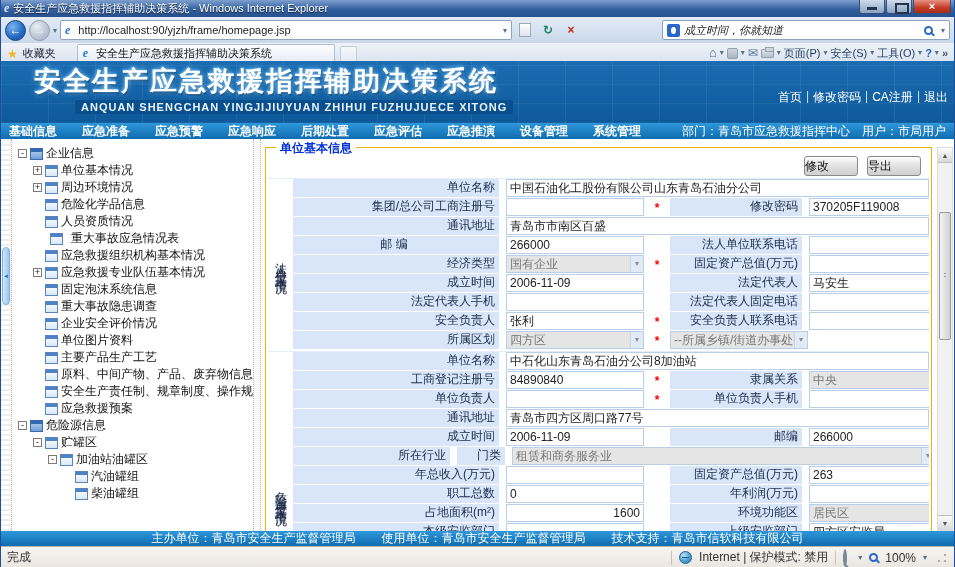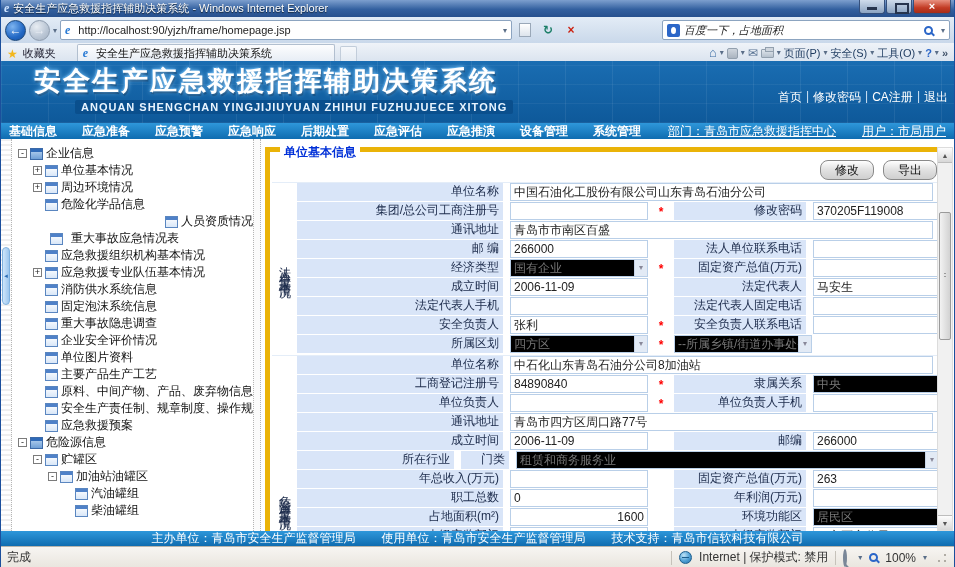--- a/index.html
+++ b/index.html
@@ -91,60 +91,60 @@
   .banner-pinyin { position:absolute; left:74px; top:39px; font-size:11px; font-weight:bold;
     background:#0a4f8d; color:#e8f4ff; padding:1px 6px; letter-spacing:1px; border-radius:2px; white-space:nowrap; }
   .banner-links { position:absolute; right:6px; top:28px; display:flex; gap:4px; font-size:12px; }
   .banner-links a { color:#fff; text-decoration:none; }
   .lsep { color:#cfe4f5; }
 
   
   .nav-bar { height:16px; flex:0 0 16px; background:linear-gradient(#2e97da,#0f6cb0);
     display:flex; align-items:center; padding:0 8px; color:#fff; white-space:nowrap; }
   .nav-item { font-weight:bold; margin-right:25px; cursor:default; }
-  .nav-right { margin-left:auto; display:flex; gap:26px;text-decoration:underline; }
+  .nav-right { margin-left:auto; display:flex; gap:12px; }
 
   
   .content { flex:0 0 392px; height:392px; display:flex; background:#fff; position:relative; overflow:hidden; }
   .edge-strip { width:11px; border-right:1px dotted #b5b5b5; position:relative;
     background:repeating-linear-gradient(0deg,#efefef 0 2px,#fff 2px 5px); }
   .edge-pill { position:absolute; left:1px; top:108px; width:8px; height:58px; background:linear-gradient(90deg,#cfe6fa,#9cc6ee);
     border:1px solid #7fb2e0; border-radius:4px; font-size:7px; color:#2a6db5; text-align:center; line-height:56px; }
   .tree { width:241px; padding:6px 0 0 2px; overflow:hidden; color:#111; }
   .tree-row { height:17px; display:flex; align-items:center; gap:3px; white-space:nowrap; overflow:hidden; }
   .exp { width:9px; height:9px; flex:0 0 9px; border:1px solid #7b7b7b; background:#fff;
     font-size:9px; line-height:7px; text-align:center; color:#222; }
   .exp.none { border:none; background:none; }
   .nicon { width:13px; height:12px; flex:0 0 13px; background:linear-gradient(#ffffff,#d9e7f8);
     border:1px solid #5a86c0; position:relative; }
   .nicon::before { content:""; position:absolute; left:0; right:0; top:0; height:3px; background:#4f81c8; }
   .nicon.root { background:linear-gradient(#bcd6f2,#6f9fd6); border-color:#3c6aa8; }
   .nicon.root::before { background:#2f6ab8; }
   .splitter { width:8px; border-left:1px dotted #b5b5b5; border-right:1px dotted #b5b5b5; background:#fbfbfb; }
 
   .main { flex:1; position:relative; padding:8px 2px 0 4px; }
-  .main-box { border:5px solid #eab308; height:396px; position:relative; background:#fff; }
+  .main-box { border:1px solid #eab308; height:396px; margin-right:20px; position:relative; background:#fff; }
   .legend { position:absolute; top:-8px; left:10px; background:#fff; color:#0030d8; font-weight:bold; padding:0 4px; }
   .form-buttons { position:absolute; top:8px; right:10px; display:flex; gap:9px; }
   .fbtn { width:54px; height:20px; background:linear-gradient(#ffffff,#e3e3e3 45%,#cfcfcf);
-    border:1px solid #8a8a8a; border-radius:8px; text-align:center; line-height:18px; color:#111; }
+    border:1px solid #8a8a8a; border-radius:3px; text-align:left; line-height:18px; color:#111; }
   .ftable { position:absolute; top:30px; left:2px; right:2px; bottom:0; overflow:hidden; }
   .fsection { display:flex; margin-bottom:1px; border-top:1px solid #e4edf8; }
   .vlabel { width:25px; flex:0 0 25px; display:flex; justify-content:center; color:#1b2a4a; }
   .vlabel span { writing-mode:vertical-rl; letter-spacing:3px; line-height:25px; }
   .vlabel.center span { margin:auto 0; }
   .vlabel.offset span { padding-top:130px; }
   .frows { flex:1; }
   .frow { display:flex; gap:7px; margin-bottom:1px; }
   .cell { height:18px; line-height:17px; font-size:12px; }
   .cl { background:#d9e5f8; color:#1b2a4a; text-align:right; padding-right:4px;
     white-space:nowrap; overflow:hidden; }
   .ci { background:#fff; border:1px solid #b9cfe8; padding:0 3px; color:#222;
     white-space:nowrap; overflow:hidden; line-height:16px; }
-  .csel { background:#000000; color:#777; display:flex; padding:0;justify-content:space-between; }
+  .csel { background:#e5e5e5; color:#777; display:flex; padding:0;justify-content:space-between; }
   .csel .txt { flex:1; padding:0 3px; white-space:nowrap; overflow:hidden; line-height:16px; }
   .csel .dd { width:13px; flex:0 0 13px; text-align:center; font-size:8px; color:#889;
     background:#e2eaf5; border-left:1px solid #c7d5e8; line-height:16px; }
   .cstar { width:12px; flex:0 0 12px; color:#f00; font-weight:bold; text-align:center; line-height:20px; }
 
   .vscroll { position:absolute; right:1px; top:8px; bottom:0; width:16px;
     background:#f1f1f1; border:1px solid #dcdcdc; }
   .sarrow { height:15px; background:linear-gradient(#fdfdfd,#d8d8d8); border-bottom:1px solid #bdbdbd;
     text-align:center; font-size:7px; line-height:15px; color:#555; }
   .sarrow.down { position:absolute; bottom:0; left:0; right:0; border-top:1px solid #bdbdbd; border-bottom:none; }
@@ -195,21 +195,21 @@
       <span class="addr-url">http://localhost:90/yjzh/frame/homepage.jsp</span>
       <span class="addr-dd smallcaret">▾</span>
     </div>
     <span class="toolbtn">
         <span class="compat-page"></span>
       </span>
     <span class="toolbtn refresh">↻</span>
     <span class="toolbtn stopx">×</span>
     <div class="search-box">
       <span class="baidu-ic"></span>
-      <span class="search-text">百度一下，占地面积</span>
+      <span class="search-text">成立时间，你就知道</span>
       <span class="mag"></span>
       <span class="smallcaret">▾</span>
     </div>
   </div>
 
   <div class="fav-row">
     <span class="favstar">★</span>
     <span class="favlabel">收藏夹</span>
     <div class="tab">
       <span class="ie-e">e</span>
@@ -286,44 +286,39 @@
         <div class="tree-row" style="padding-left: 19px;">
           <span class="exp">+</span>
           <span class="nicon"></span>
           <span>周边环境情况</span>
         </div>
         <div class="tree-row" style="padding-left: 19px;">
           <span class="exp none"></span>
           <span class="nicon"></span>
           <span>危险化学品信息</span>
         </div>
-        <div class="tree-row" style="padding-left: 19px; justify-content: flex-end;">
+        <div class="tree-row" style="padding-left: 19px;">
           <span class="exp none"></span>
           <span class="nicon"></span>
           <span>人员资质情况</span>
         </div>
         <div class="tree-row" style="padding-left: 19px; gap: 8px;">
           <span class="exp none"></span>
           <span class="nicon"></span>
           <span>重大事故应急情况表</span>
         </div>
         <div class="tree-row" style="padding-left: 19px;">
           <span class="exp none"></span>
           <span class="nicon"></span>
           <span>应急救援组织机构基本情况</span>
         </div>
         <div class="tree-row" style="padding-left: 19px;">
           <span class="exp">+</span>
           <span class="nicon"></span>
           <span>应急救援专业队伍基本情况</span>
-        </div>
-        <div class="tree-row" style="padding-left: 19px;">
-          <span class="exp none"></span>
-          <span class="nicon"></span>
-          <span>消防供水系统信息</span>
         </div>
         <div class="tree-row" style="padding-left: 19px;">
           <span class="exp none"></span>
           <span class="nicon"></span>
           <span>固定泡沫系统信息</span>
         </div>
         <div class="tree-row" style="padding-left: 19px;">
           <span class="exp none"></span>
           <span class="nicon"></span>
           <span>重大事故隐患调查</span>
@@ -410,21 +405,21 @@
                   <div class="cell cl" style="width: 132px; flex: 0 0 132px;">修改密码</div>
                   <div class="cell ci" style="width: 138px; flex: 0 0 138px;">370205F119008</div>
                   <div class="cell cstar">*</div>
                 </div>
                 <div class="frow">
                   <div class="cell cl" style="width: 206px; flex: 0 0 206px;">通讯地址</div>
                   <div class="cell ci" style="width: 423px; flex: 0 0 423px;">青岛市市南区百盛</div>
                   <div class="cell cstar">*</div>
                 </div>
                 <div class="frow">
-                  <div class="cell cl" style="width: 206px; flex: 0 0 206px;">邮 编</div>
+                  <div class="cell cl" style="width: 206px; flex: 0 0 206px; text-align: center;">邮 编</div>
                   <div class="cell ci" style="width: 138px; flex: 0 0 138px;">266000</div>
                   <div class="cell cstar"></div>
                   <div class="cell cl" style="width: 132px; flex: 0 0 132px;">法人单位联系电话</div>
                   <div class="cell ci" style="width: 138px; flex: 0 0 138px;"></div>
                   <div class="cell cstar"></div>
                 </div>
                 <div class="frow">
                   <div class="cell cl" style="width: 206px; flex: 0 0 206px;">经济类型</div>
                   <div class="cell ci csel" style="width: 138px; flex: 0 0 138px;">
                     <span class="txt">国有企业</span>

